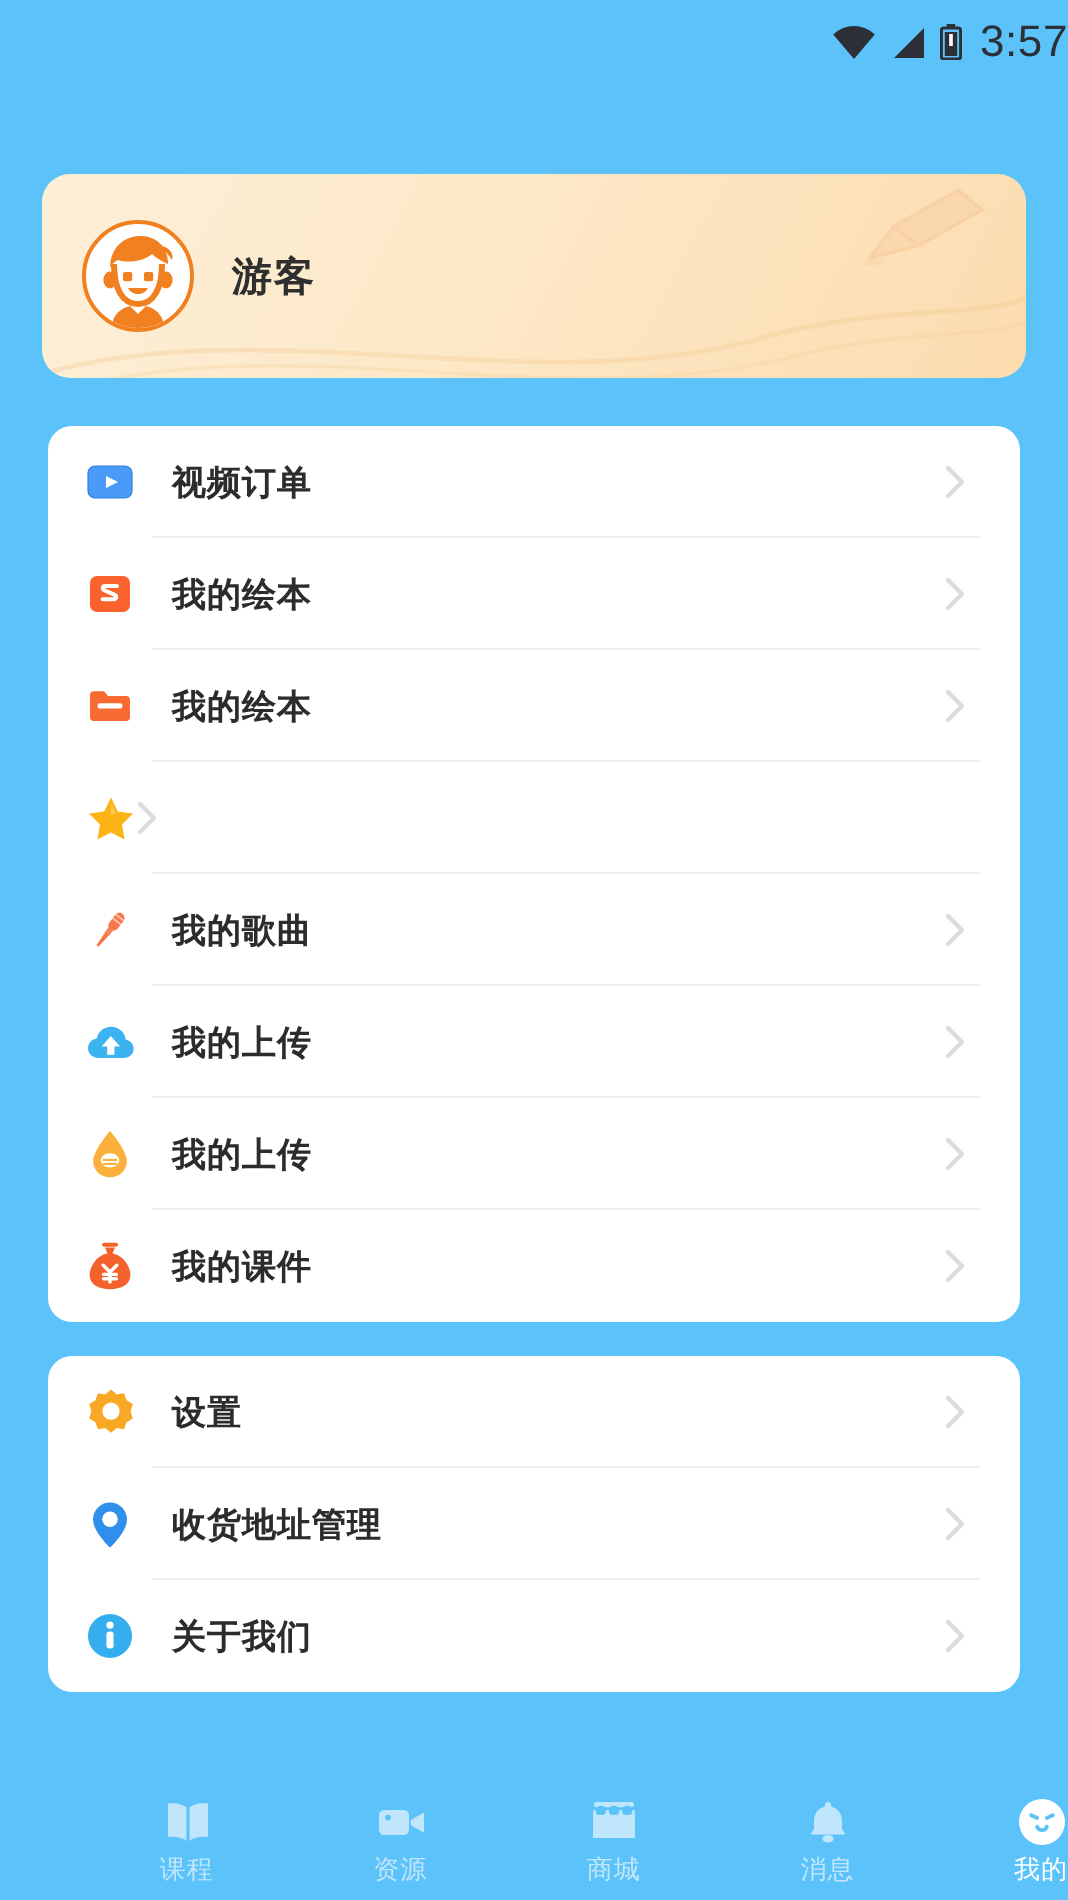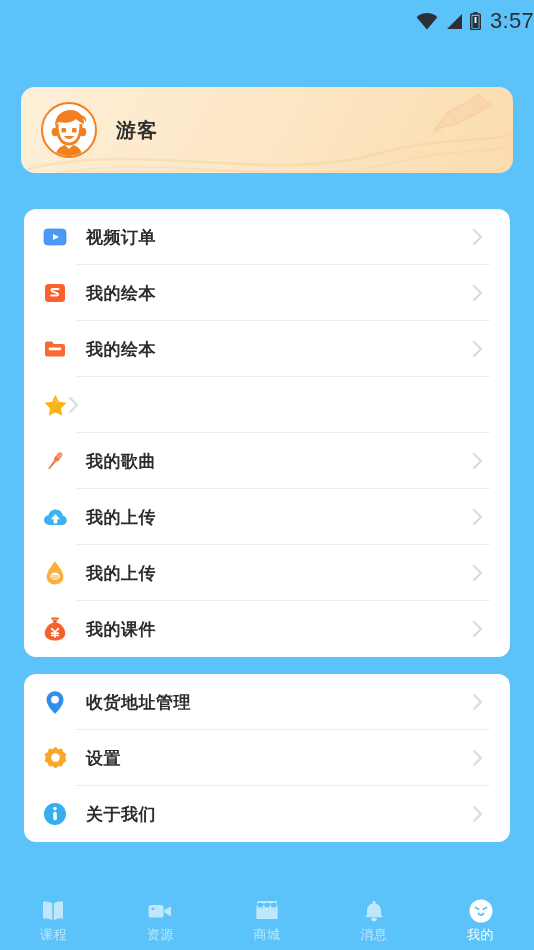--- a/index.html
+++ b/index.html
@@ -26,22 +26,22 @@
   .sb-icon { display:block; }
   .sb-time {
     color:#2c3036; font-size:22px; font-weight:400;
     letter-spacing:0.3px; line-height:1; margin-left:2px;
     font-family:"Liberation Sans",sans-serif;
   }
 
   
   .profile-card {
     position:relative;
-    margin:45px 21px 12px 21px;
-    height:86px;
+    margin:45px 21px 0 21px;
+    height:102px;
     border-radius:14px;
     background:linear-gradient(118deg,#FDEFD8 0%,#FDE8C7 45%,#FBDCAF 100%);
     overflow:hidden;
     flex:0 0 auto;
     display:flex; align-items:center;
   }
   .pc-swoosh {
     position:absolute; left:0; bottom:-6px; width:100%; height:60px;
     opacity:.55; pointer-events:none;
   }
@@ -102,21 +102,21 @@
   
   .spacer { flex:1 1 auto; }
   .tabbar {
     height:58px;
     background:#5CC3FA;
     display:flex; align-items:stretch;
     flex:0 0 auto;
   }
   .tab {
     flex:1 1 0;
-    display:flex; flex-direction:column; align-items:center; justify-content:center;
+    display:flex; flex-direction:column; align-items:flex-end; justify-content:center;
     gap:3px;
   }
   .tab-icon { width:26px; height:24px; display:flex; align-items:center; justify-content:center; }
   .tab-label { font-size:13px; color:#BFE6FB; letter-spacing:.5px; }
   .tab.active .tab-label { color:#FFFFFF; }
 </style>
 </head>
 <body>
 
 <div class="screen">
@@ -306,42 +306,42 @@
         </svg>
 
     </div>
 
   </div>
 
   <div class="card second">
 
     <div class="row">
       <span class="row-icon">
-        <svg width="22" height="25" viewBox="0 0 22 25">
-          <path d="M11 1.2 C6.3 1.2 2.5 5 2.5 9.7 C2.5 16 11 23.8 11 23.8 C11 23.8 19.5 16 19.5 9.7 C19.5 5 15.7 1.2 11 1.2 Z" fill="#2F8FEB"></path>
-          <circle cx="11" cy="9.6" r="3.9" fill="#ffffff"></circle>
-        </svg>
-      </span>
-      <span class="row-label">收货地址管理</span>
-      <svg class="chevron" viewBox="0 0 12 20">
-          <path d="M2 3 L9 10 L2 17" fill="none" stroke="#DCDCDC" stroke-width="2.2" stroke-linecap="round" stroke-linejoin="round"></path>
-        </svg>
-      <span class="divider"></span>
-    </div>
-
-    <div class="row">
-      <span class="row-icon">
         <svg width="25" height="25" viewBox="0 0 25 25">
           <g fill="#F9A825">
             <path d="M12.5 0.8 L15.4 3.2 L19 2.6 L20.3 6.1 L23.4 8 L22.3 11.6 L23.4 15.2 L20.3 17.1 L19 20.6 L15.4 20 L12.5 22.4 L9.6 20 L6 20.6 L4.7 17.1 L1.6 15.2 L2.7 11.6 L1.6 8 L4.7 6.1 L6 2.6 L9.6 3.2 Z"></path>
           </g>
           <circle cx="12.5" cy="11.6" r="4.3" fill="#ffffff"></circle>
         </svg>
       </span>
       <span class="row-label">设置</span>
+      <svg class="chevron" viewBox="0 0 12 20">
+          <path d="M2 3 L9 10 L2 17" fill="none" stroke="#DCDCDC" stroke-width="2.2" stroke-linecap="round" stroke-linejoin="round"></path>
+        </svg>
+      <span class="divider"></span>
+    </div>
+
+    <div class="row">
+      <span class="row-icon">
+        <svg width="22" height="25" viewBox="0 0 22 25">
+          <path d="M11 1.2 C6.3 1.2 2.5 5 2.5 9.7 C2.5 16 11 23.8 11 23.8 C11 23.8 19.5 16 19.5 9.7 C19.5 5 15.7 1.2 11 1.2 Z" fill="#2F8FEB"></path>
+          <circle cx="11" cy="9.6" r="3.9" fill="#ffffff"></circle>
+        </svg>
+      </span>
+      <span class="row-label">收货地址管理</span>
       <svg class="chevron" viewBox="0 0 12 20">
           <path d="M2 3 L9 10 L2 17" fill="none" stroke="#DCDCDC" stroke-width="2.2" stroke-linecap="round" stroke-linejoin="round"></path>
         </svg>
       <span class="divider"></span>
     </div>
 
     <div class="row last">
       <span class="row-icon">
         <svg width="24" height="24" viewBox="0 0 24 24">
           <circle cx="12" cy="12" r="11" fill="#35AEEF"></circle>

